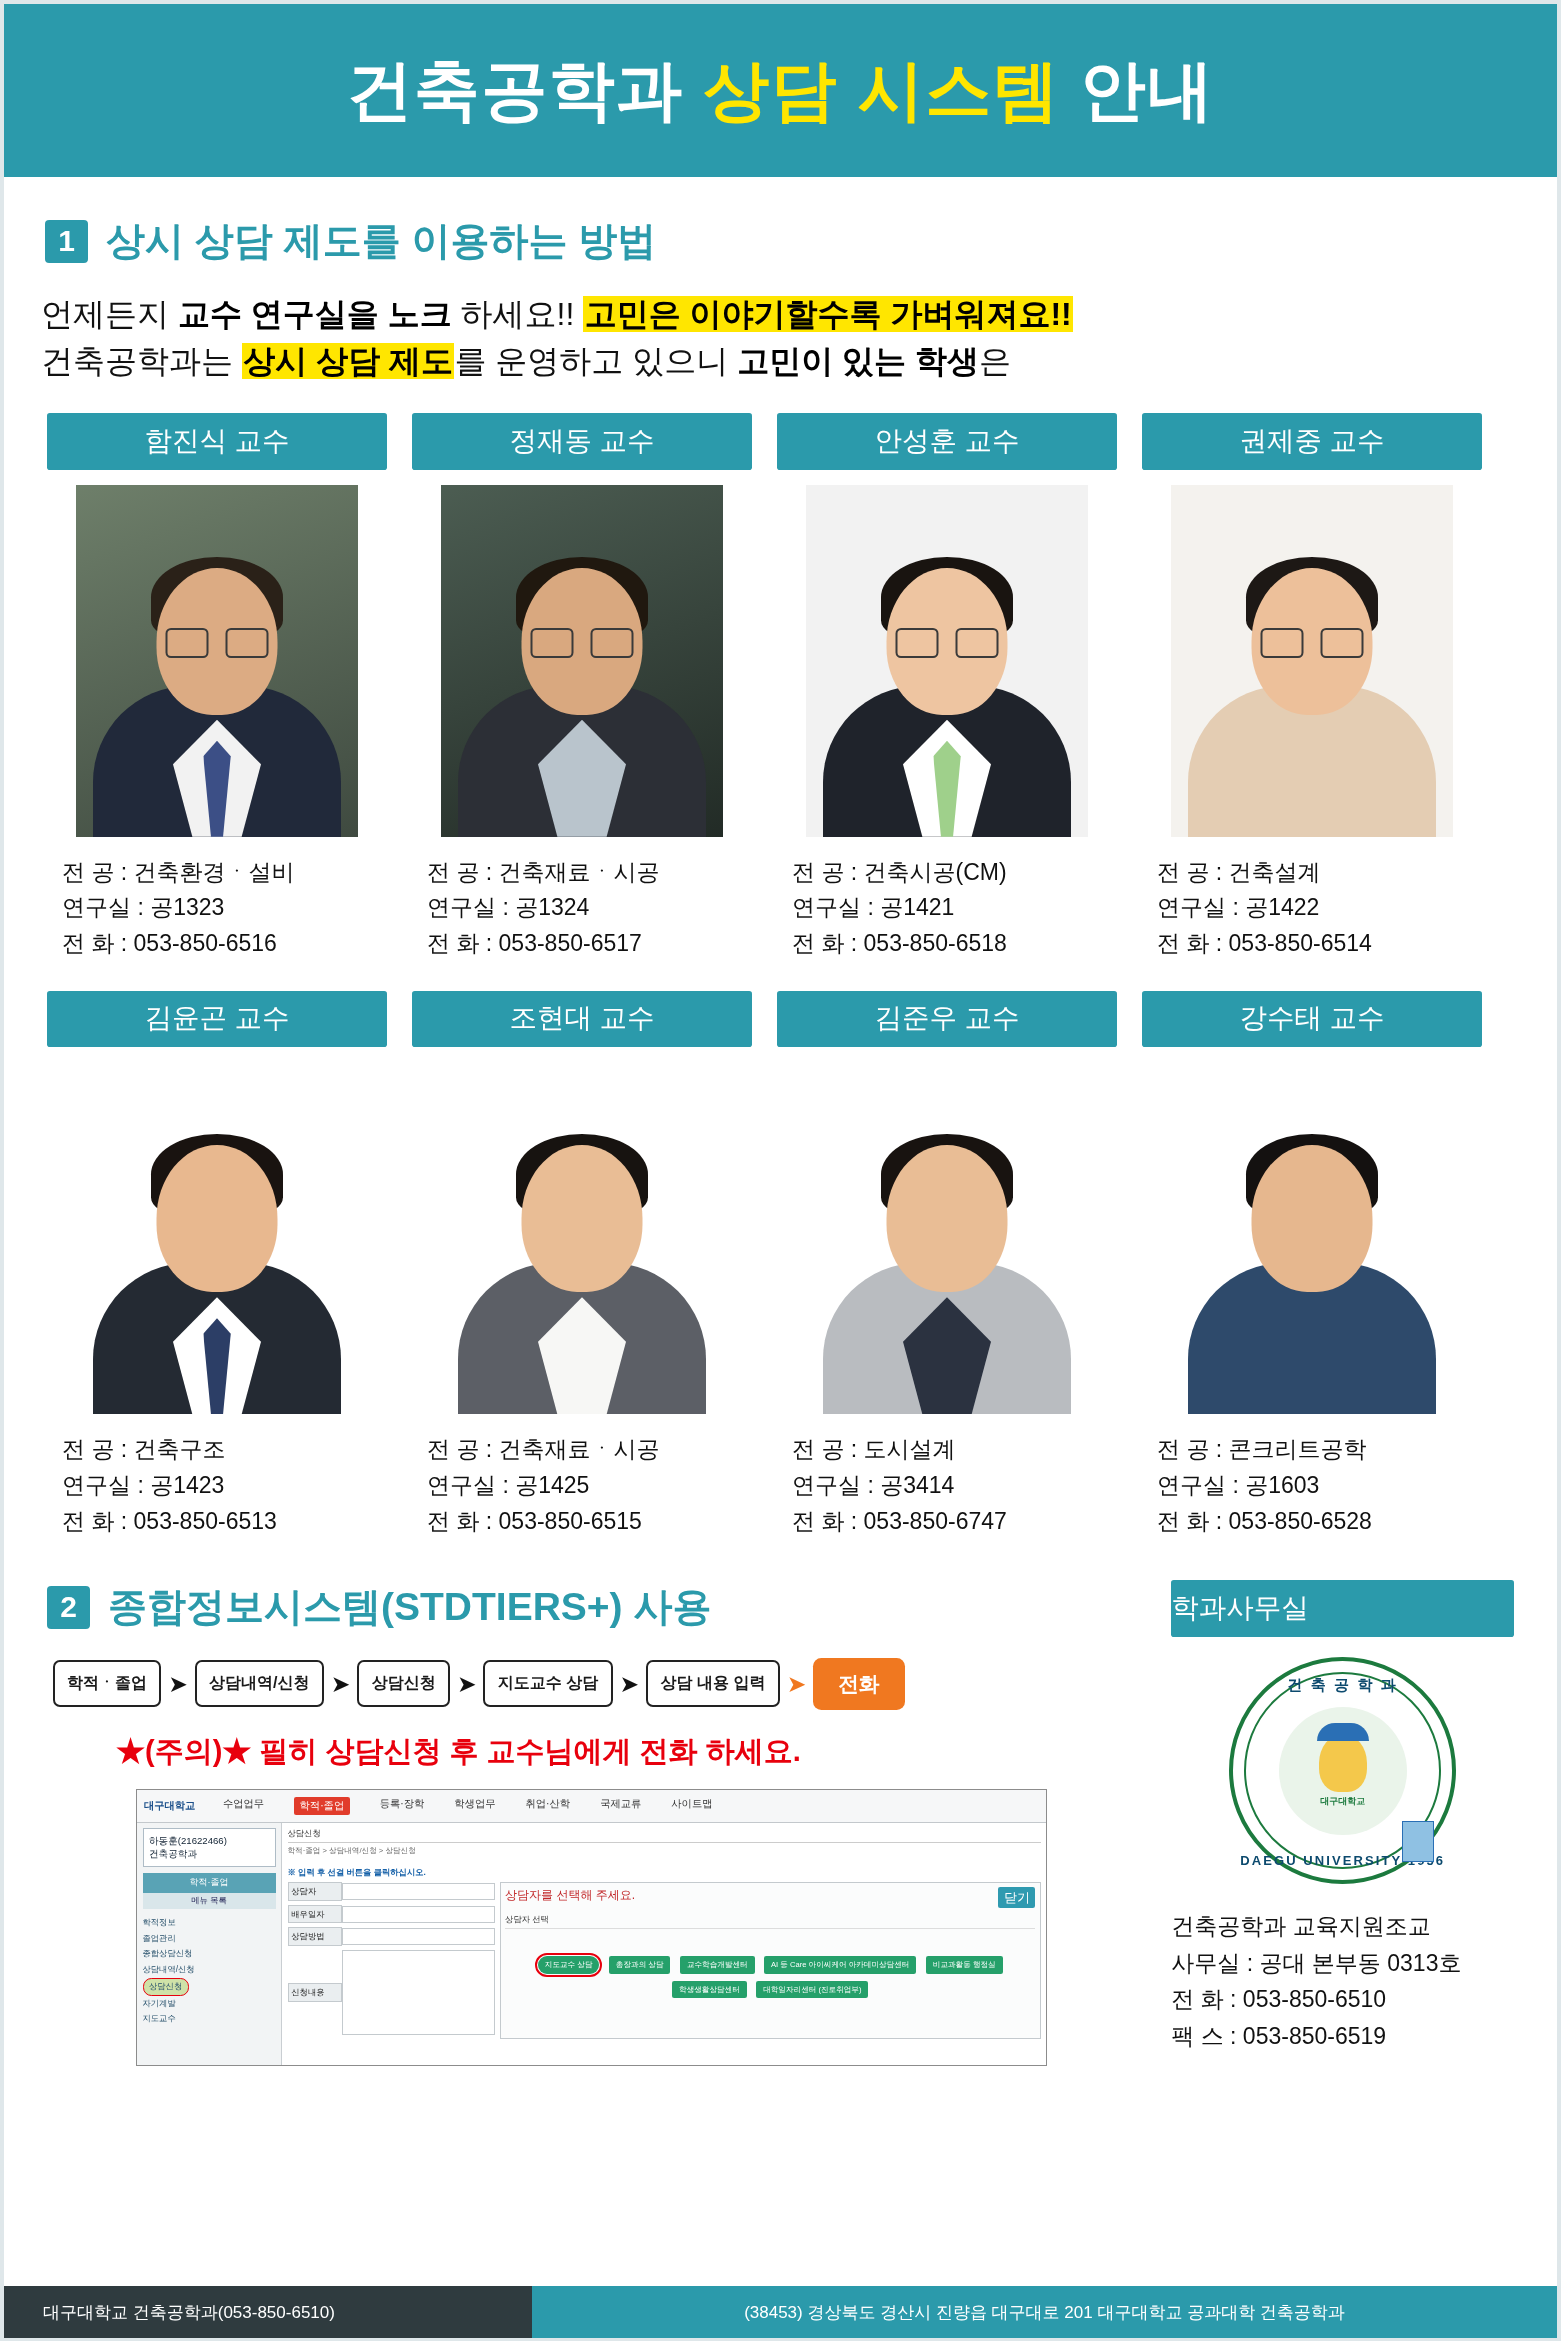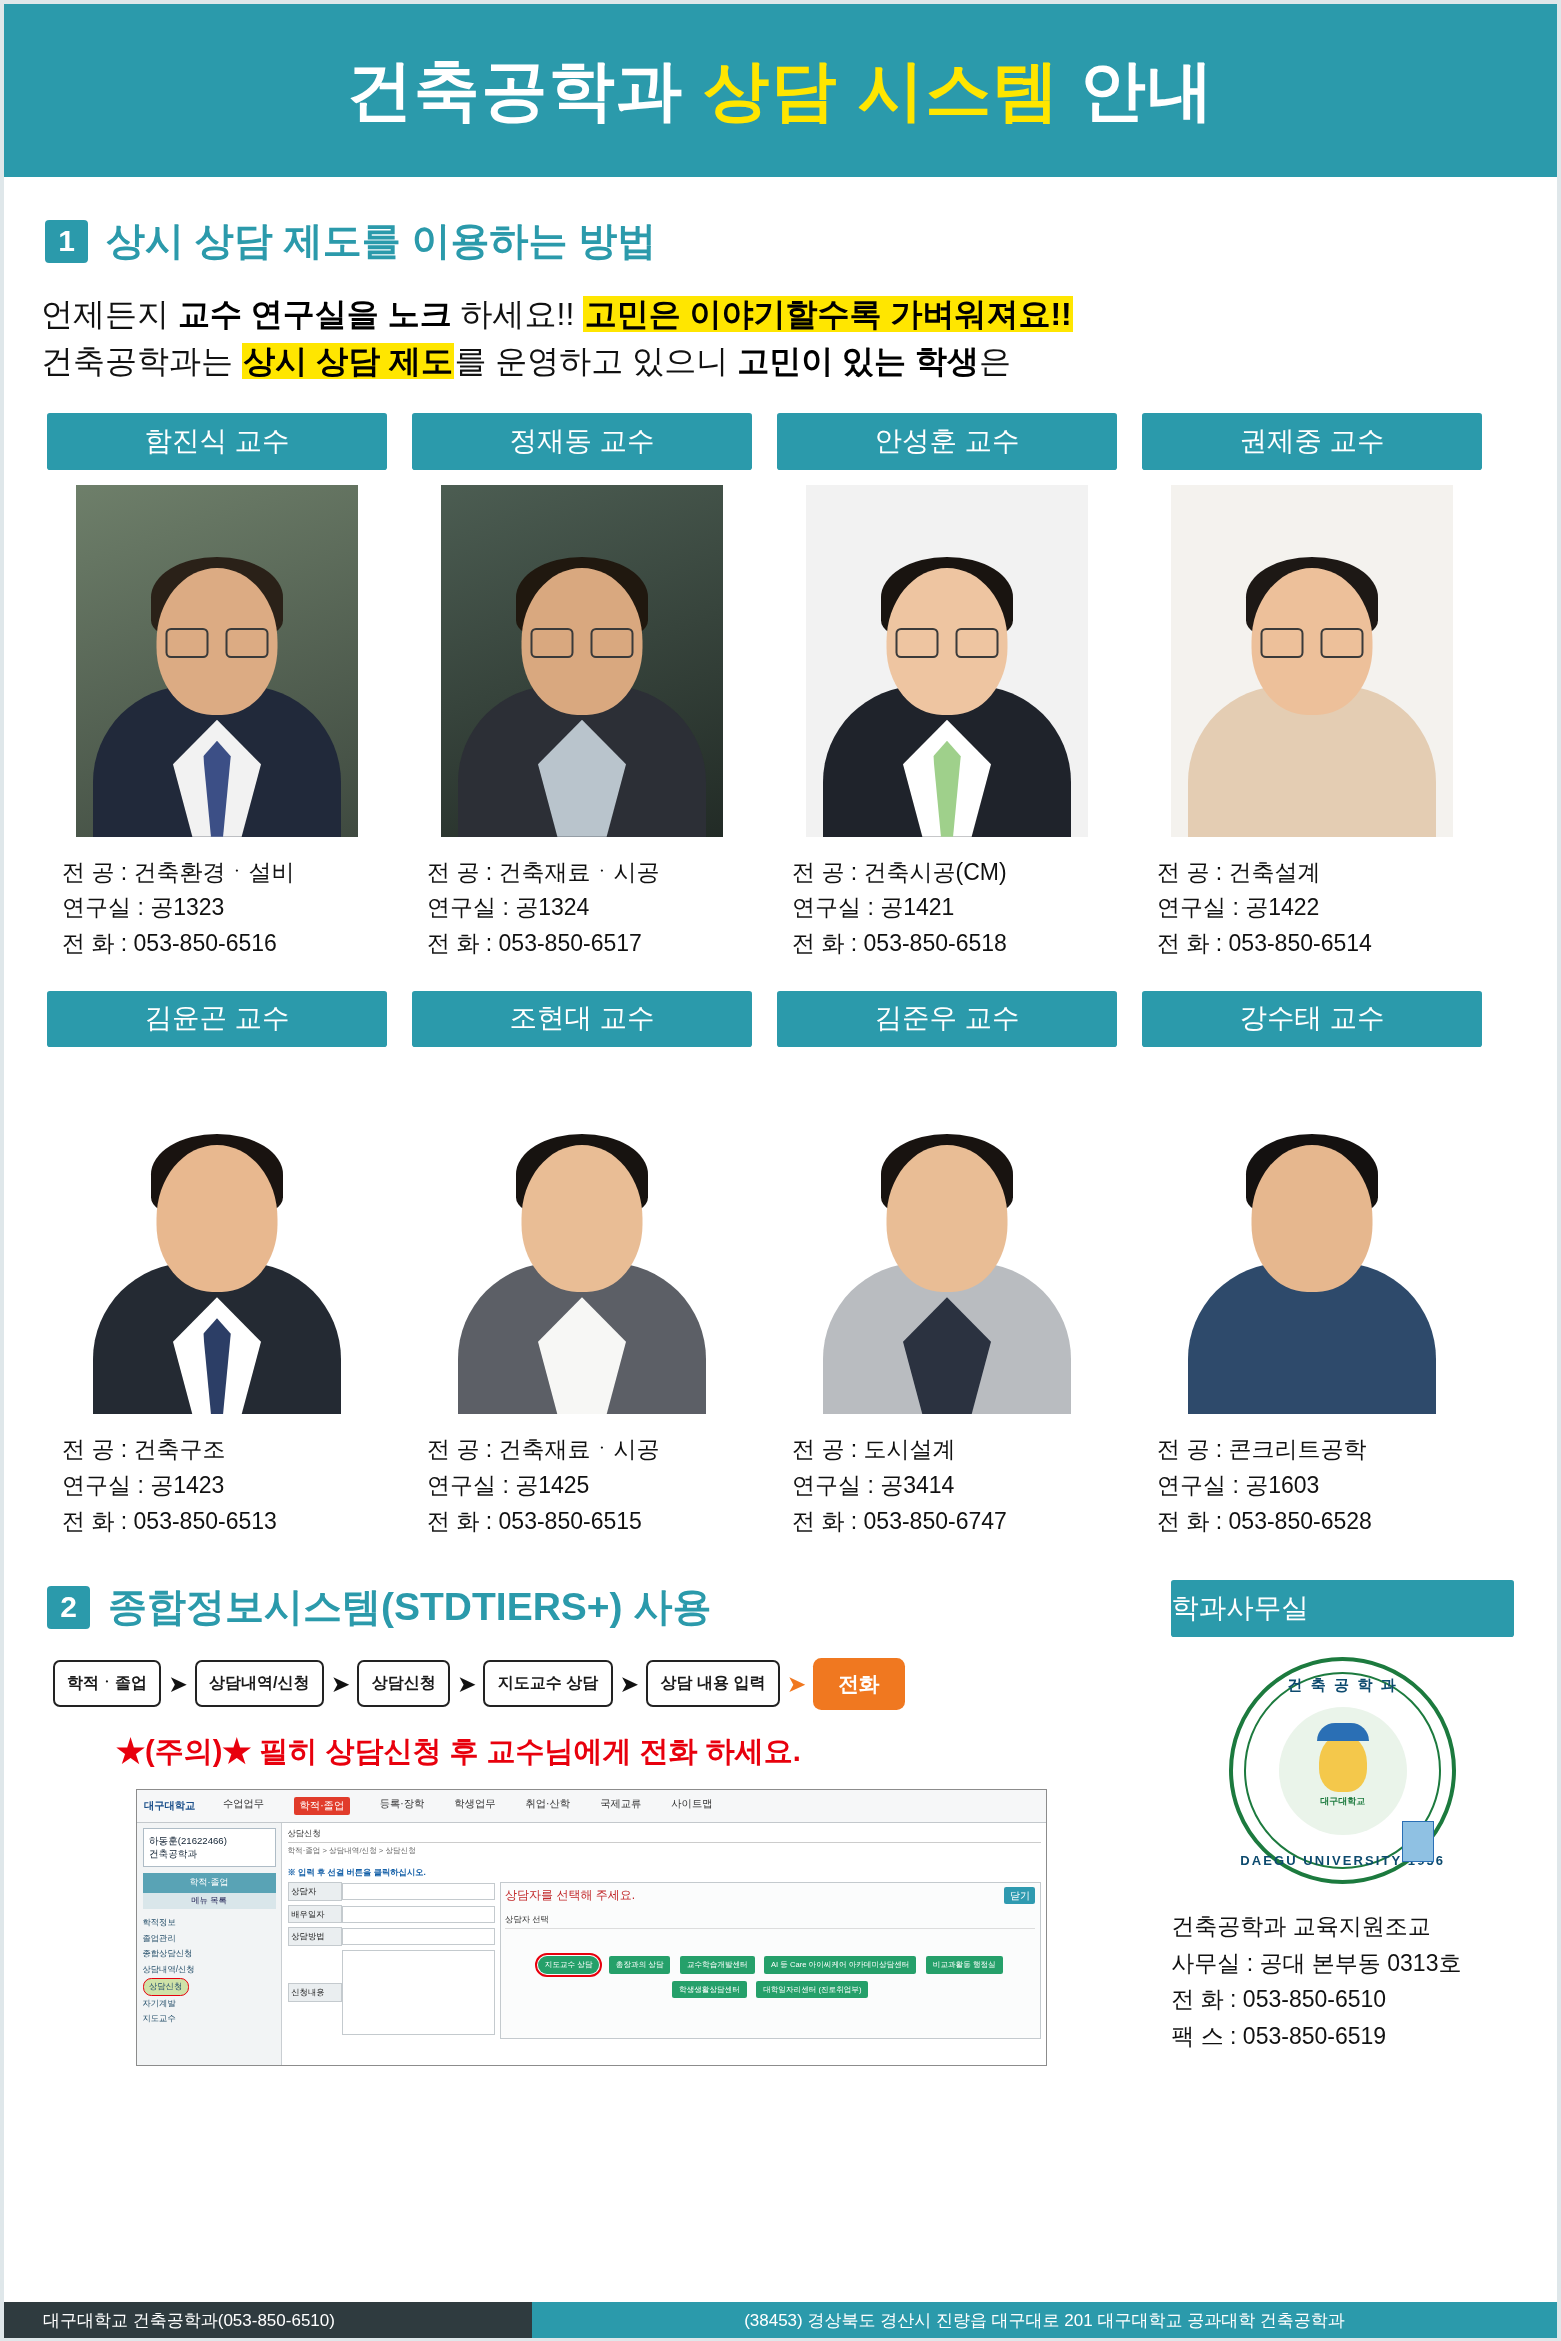--- a/index.html
+++ b/index.html
@@ -400,21 +400,21 @@
   .panel-title {
     font-size: 12px;
     color: #c2282a;
   }
   .panel-close {
     position: absolute;
     right: 4.1px;
     top: 4.1px;
     background: #2f9ab0;
     color: #fff;
-    font-size: 10px;
+    font-size: 13px;
     padding: 1.4px 5.5px;
     border-radius: 2.1px;
   }
   .panel-sub {
     font-size: 8.3px;
     margin-top: 9.6px;
     color: #333;
     border-bottom: 0.7px solid #ddd;
     padding-bottom: 2.8px;
   }
@@ -531,21 +531,21 @@
     color: #111111;
     white-space: nowrap;
   }
 
   
   .footer {
     position: absolute;
     left: 0;
     right: 0;
     bottom: 0;
-    height: 36px;
+    height: 52px;
     display: flex;
   }
   .footer-left {
     width: 34%;
     background: #2f3b3f;
     color: #ffffff;
     font-size: 17px;
     display: flex;
     align-items: center;
     padding-left: 39px;

